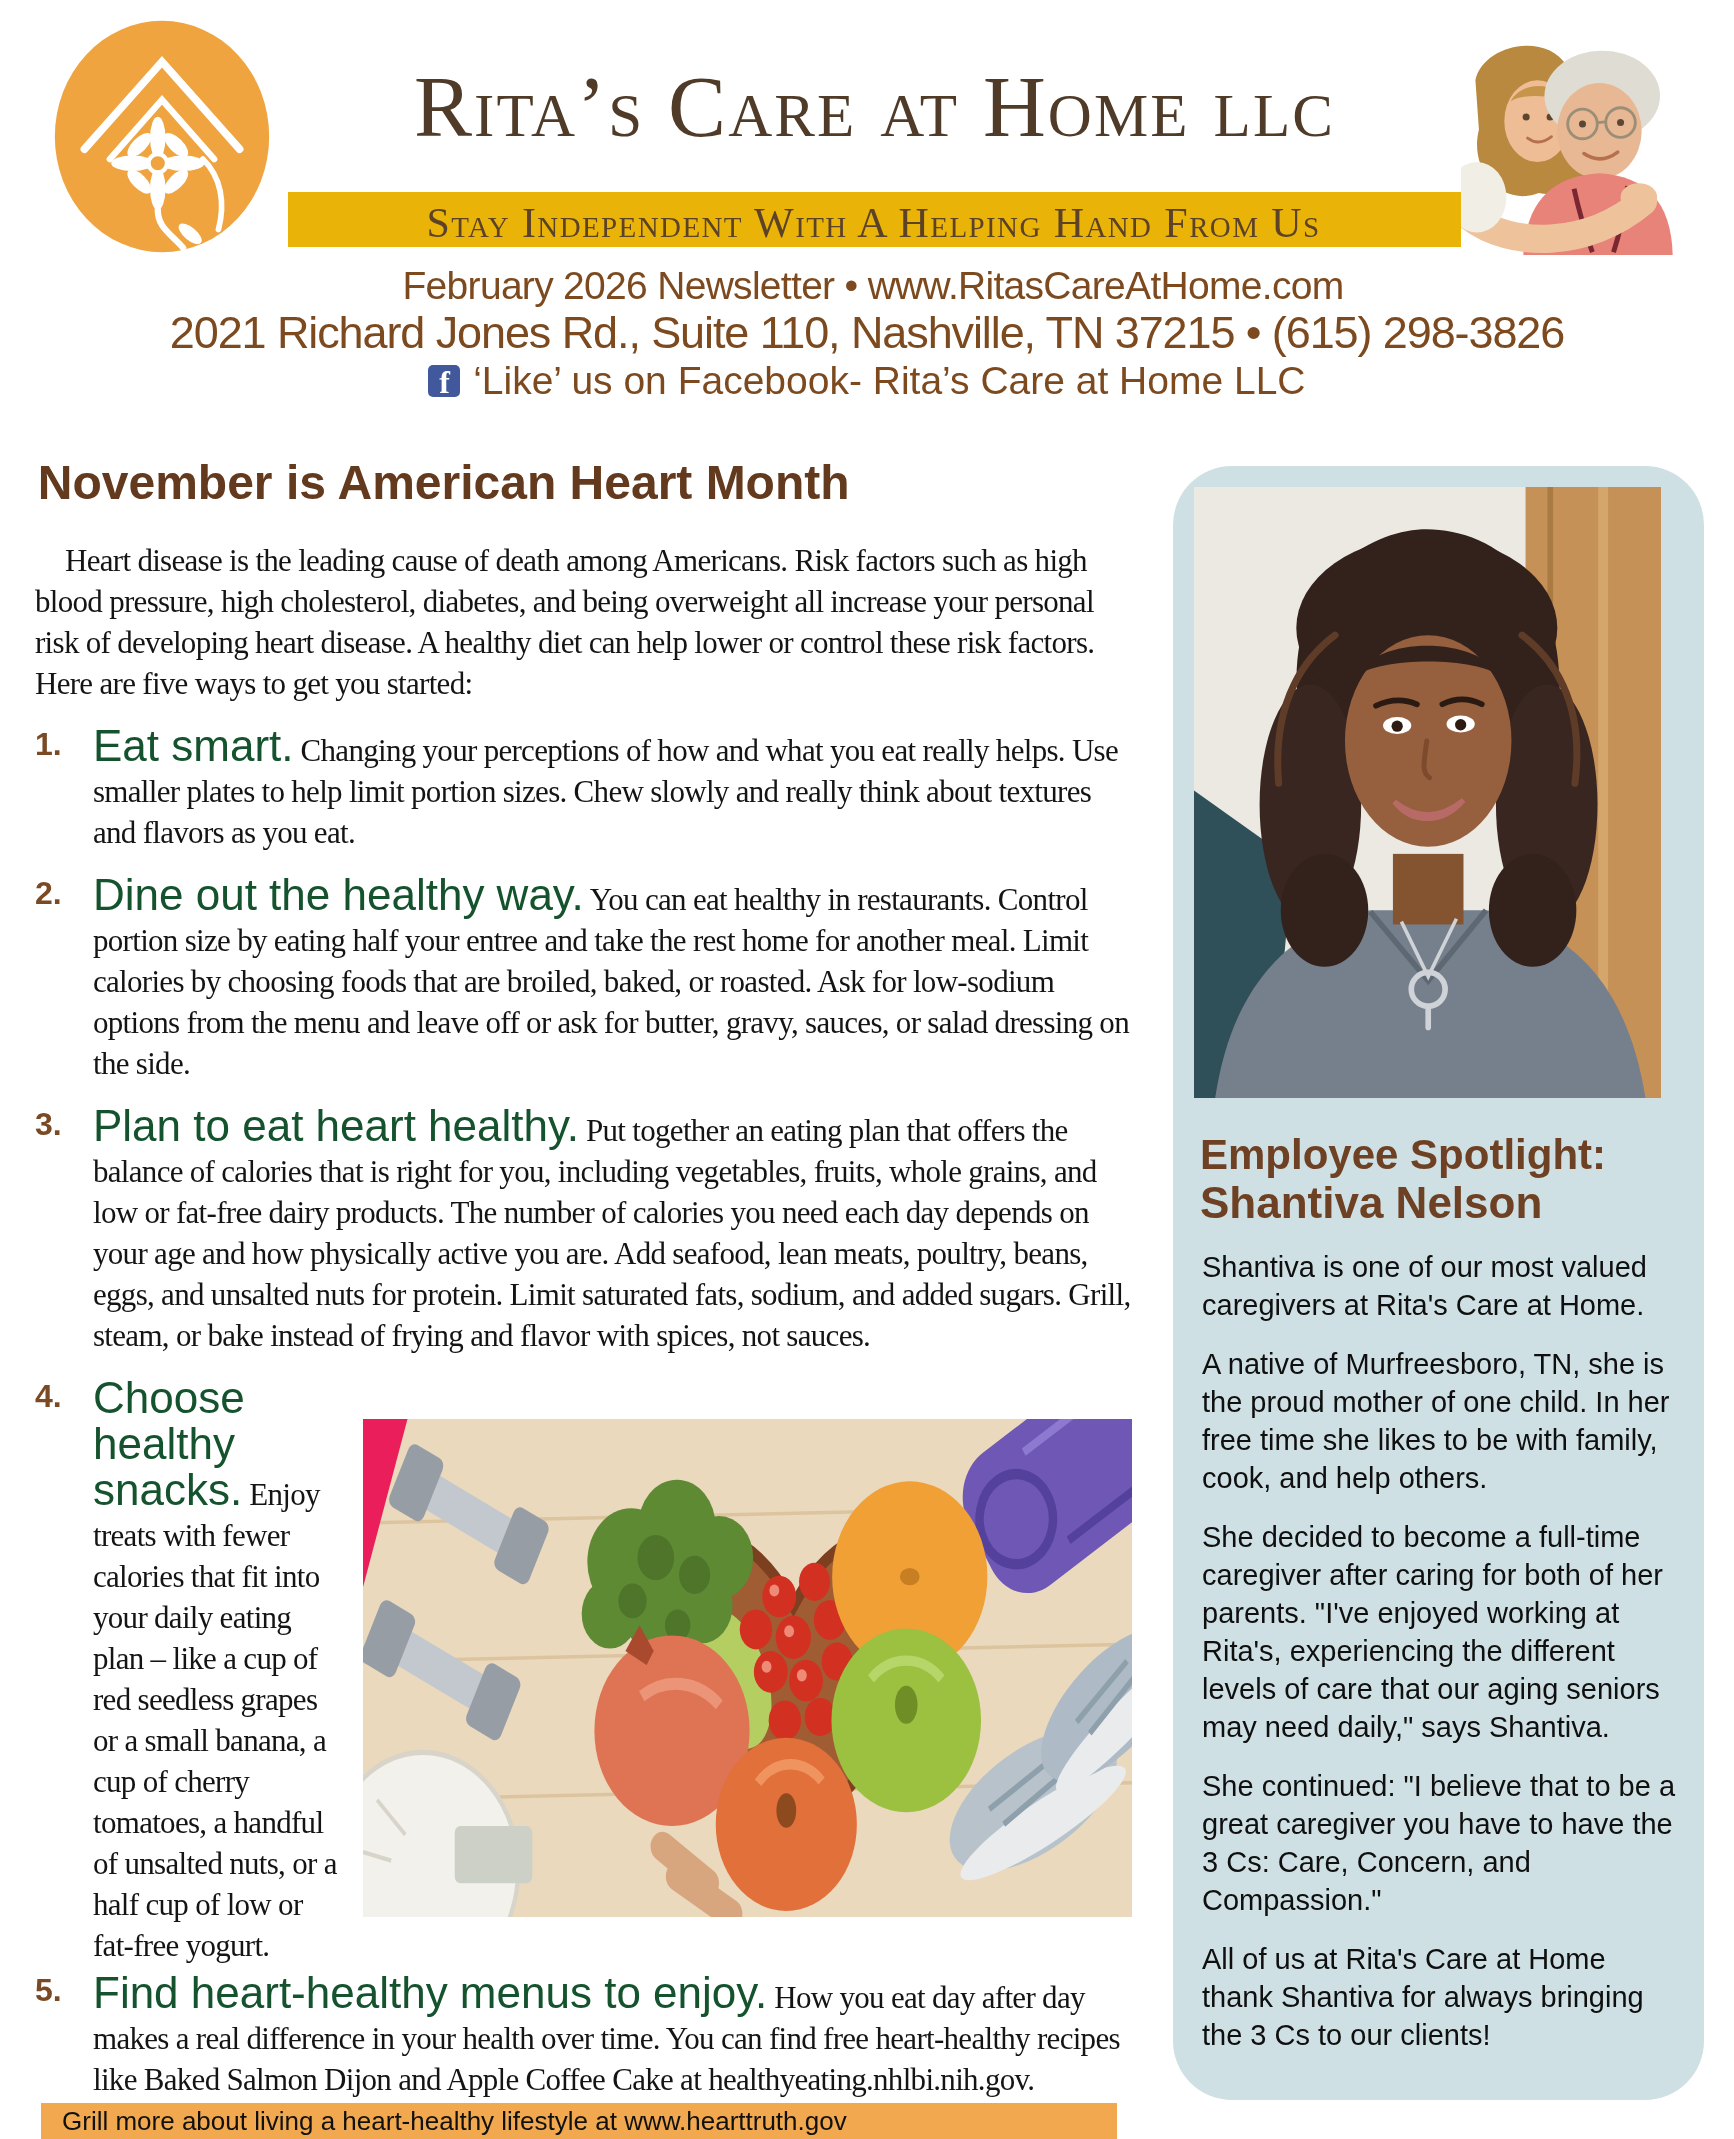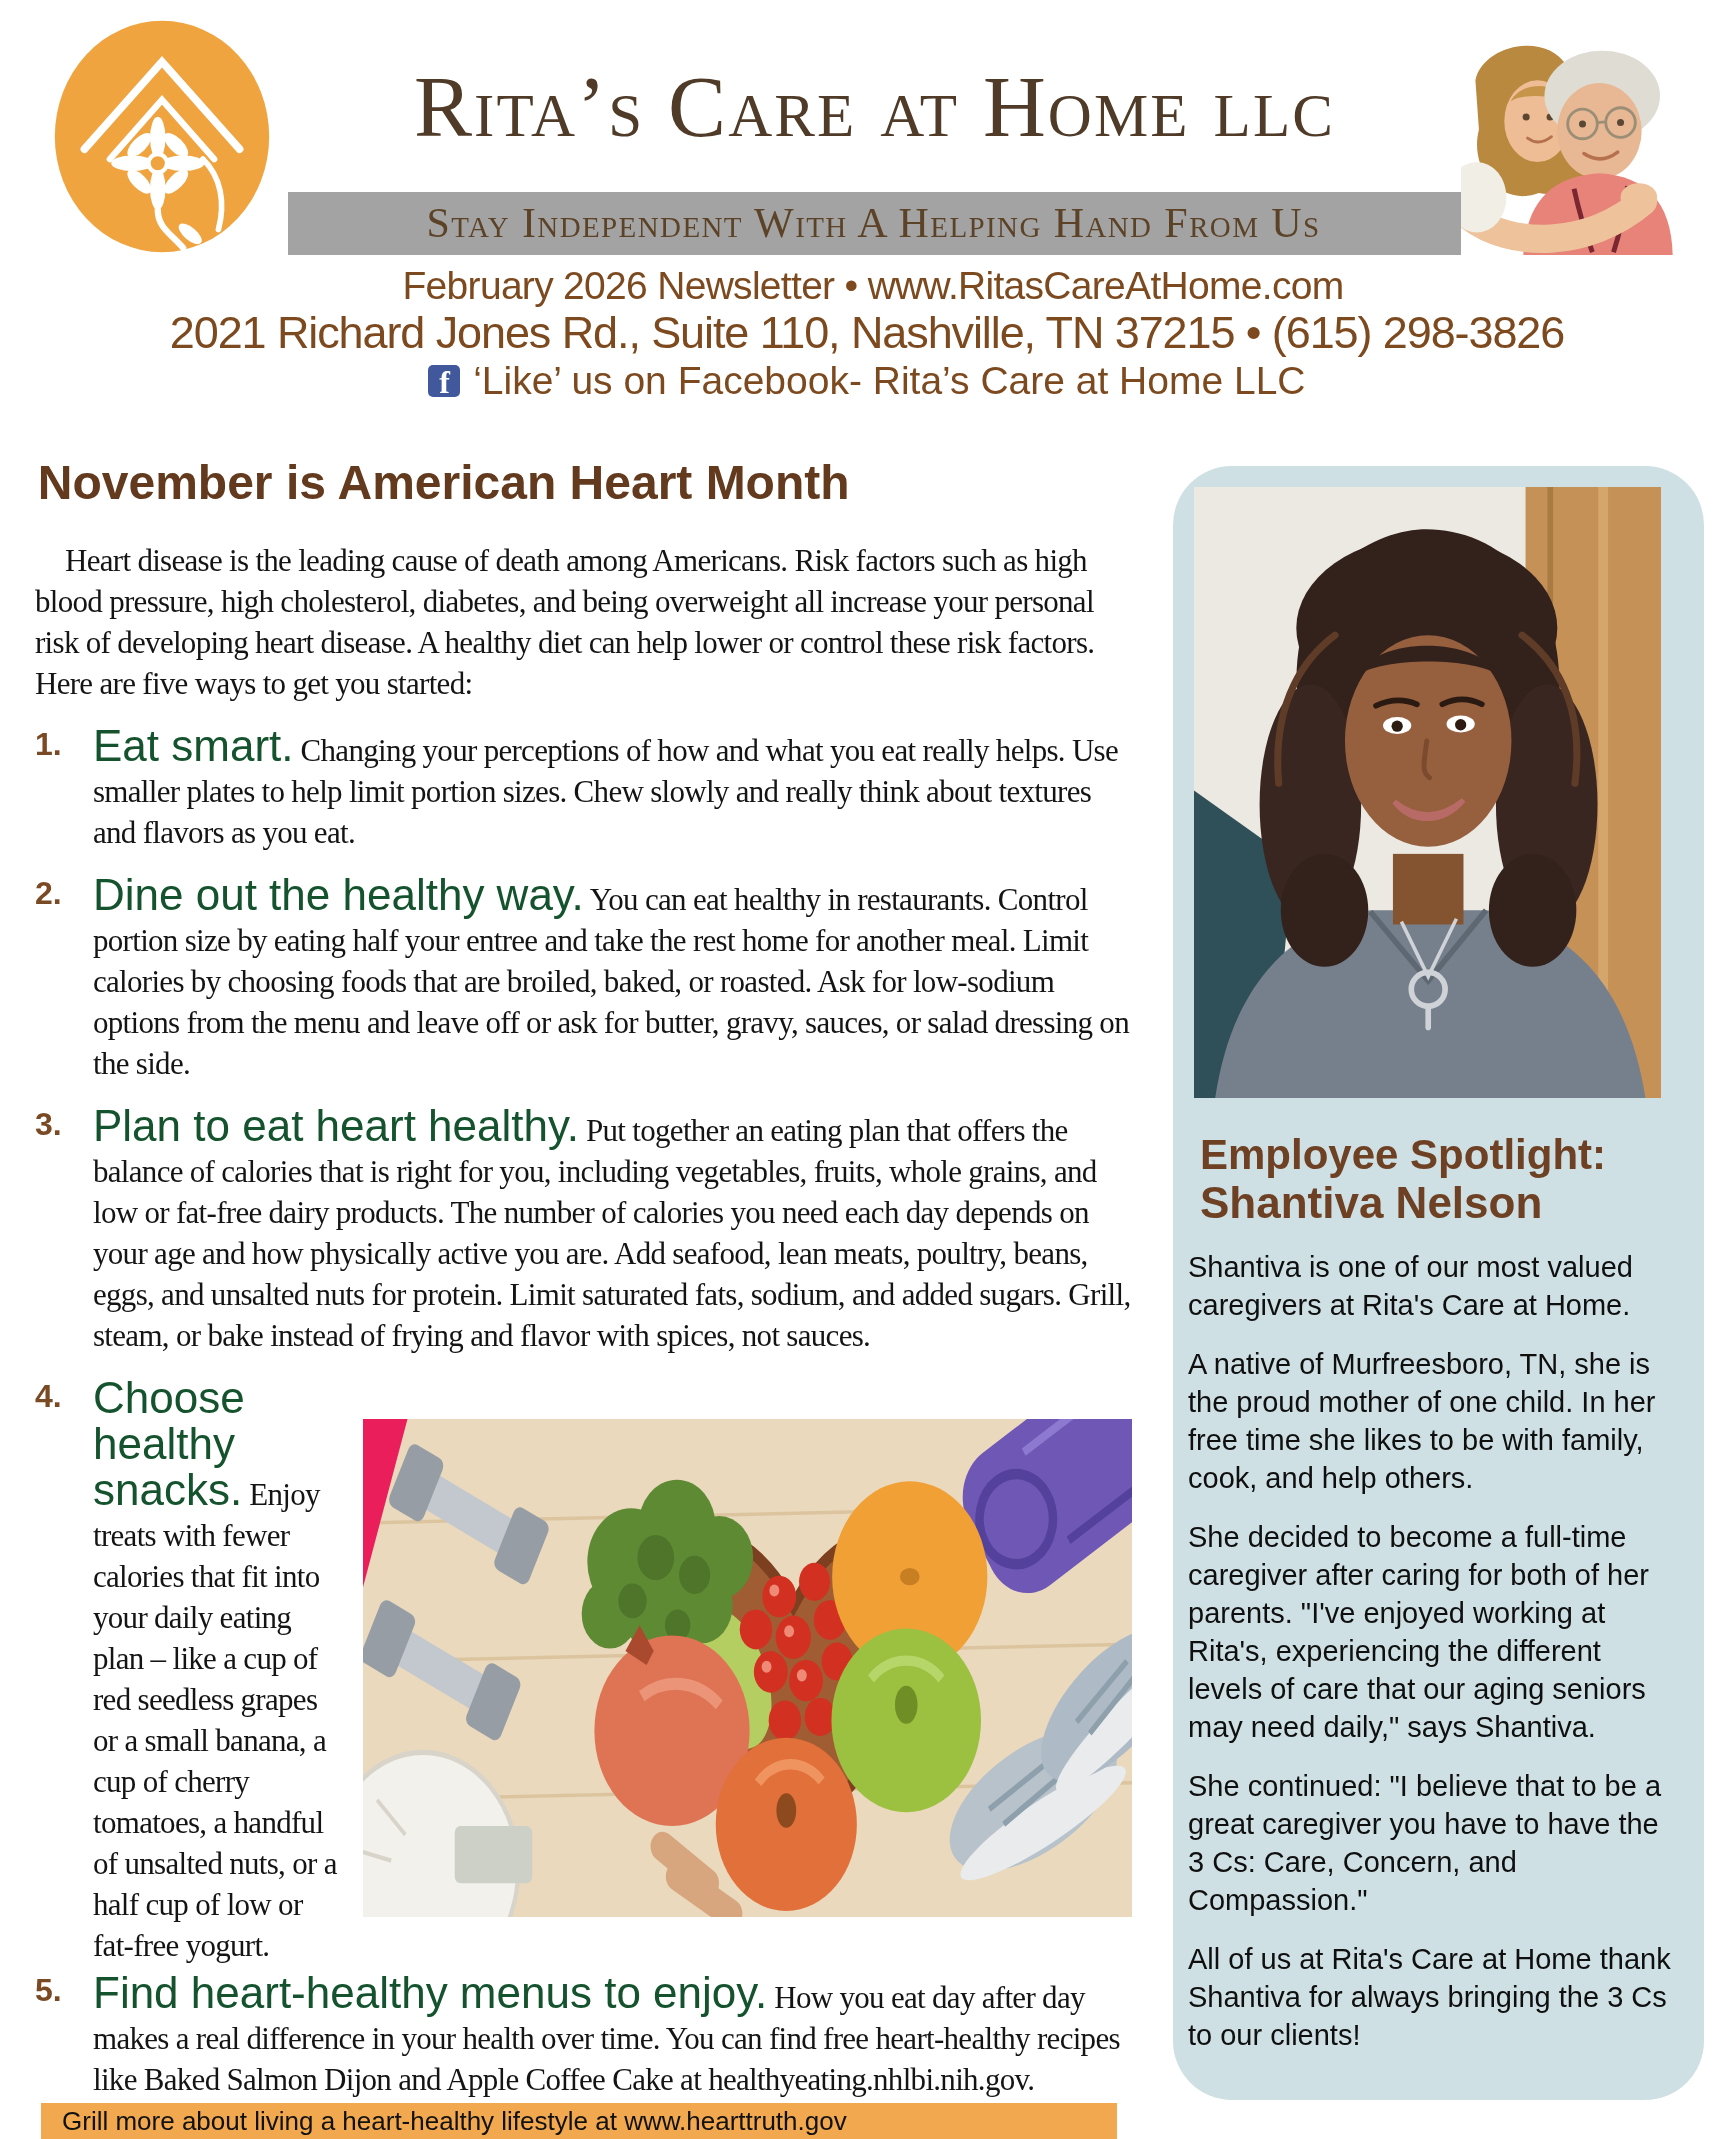--- a/index.html
+++ b/index.html
@@ -3,21 +3,21 @@
 <meta charset="utf-8">
 <style>
   html,body{margin:0;padding:0;background:#ffffff;}
   .page{position:relative;width:1734px;height:2140px;background:#ffffff;overflow:hidden;}
 
   
   .logo{position:absolute;left:52px;top:18.3px;width:220px;height:237px;}
   .wordmark{position:absolute;left:296px;top:61px;width:1157px;text-align:center;
     font-family:"Liberation Serif",serif;font-variant:small-caps;font-weight:400;
     font-size:87px;line-height:92px;color:#4f3b28;letter-spacing:2.1px;white-space:nowrap;}
-  .tagline-strip{position:absolute;left:288px;top:192px;width:1383px;height:63px;background:#a3a3a3;}
+  .tagline-strip{position:absolute;left:288px;top:192px;width:1383px;height:55px;background:#eab308;}
   .tagline{margin-right:212px;text-align:center;font-family:"Liberation Serif",serif;
     font-variant:small-caps;font-size:42px;line-height:63px;color:#5c4328;letter-spacing:1.4px;white-space:nowrap;}
   .header-photo{position:absolute;left:1461px;top:38px;width:212px;height:217px;background:#fff;}
 
   .contact{position:absolute;left:0;top:262px;width:1734px;text-align:center;
     font-family:"Liberation Sans",sans-serif;color:#7d4a1f;}
   .contact .l1{font-size:39px;line-height:47px;letter-spacing:-0.7px;margin-left:12px;}
   .contact .l2{font-size:45px;line-height:47px;letter-spacing:-1.1px;}
   .contact .l3{margin-top:1.4px;font-size:39px;line-height:47px;display:flex;align-items:center;justify-content:center;gap:12.7px;}
   .fb{display:inline-block;width:32px;height:32px;background:#41589d;border-radius:5px;color:#ffffff;
@@ -36,21 +36,21 @@
   .food-photo{float:right;width:769px;height:498px;margin:42px 0 4.2px 22.6px;}
   .food-photo svg{display:block;width:100%;height:100%;}
 
   
   .sidebar{position:absolute;left:1173px;top:466px;width:531px;height:1634px;background:#cfe0e4;
     border-radius:59px;font-family:"Liberation Sans",sans-serif;box-sizing:border-box;}
   .portrait{margin:21px 43px 0 21px;width:467px;height:611px;}
   .portrait svg{display:block;width:100%;height:100%;}
   .spot-label{margin:37px 21px 0 27px;font-weight:700;font-size:42px;line-height:39px;color:#6f4124;}
   .spot-name{margin:4.2px 21px 0 27px;font-weight:700;font-size:44px;line-height:49px;color:#6f4124;}
-  .sidebar p{margin:21px 24px 0 15px;font-size:29px;line-height:38px;color:#0f0f0f;}
+  .sidebar p{margin:21px 24px 0 29px;font-size:29px;line-height:38px;color:#0f0f0f;}
 
   
   .footerbar{position:absolute;left:41px;top:2103px;width:1076px;height:37px;background:#f1a84e;
     font-family:"Liberation Sans",sans-serif;font-size:26px;line-height:37px;color:#111111;
     padding-left:21px;box-sizing:border-box;white-space:nowrap;}
 </style>
 </head>
 <body>
 
 <div class="page">

